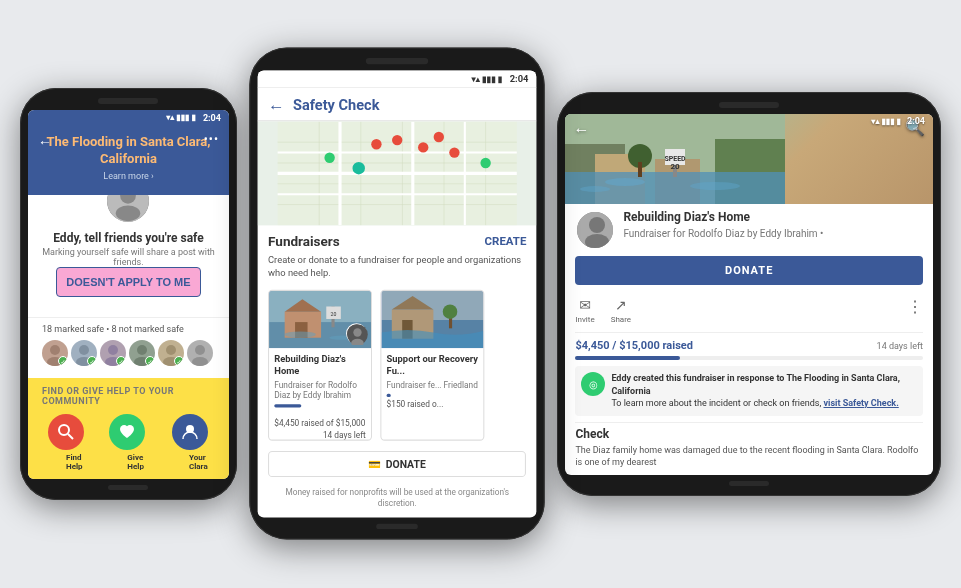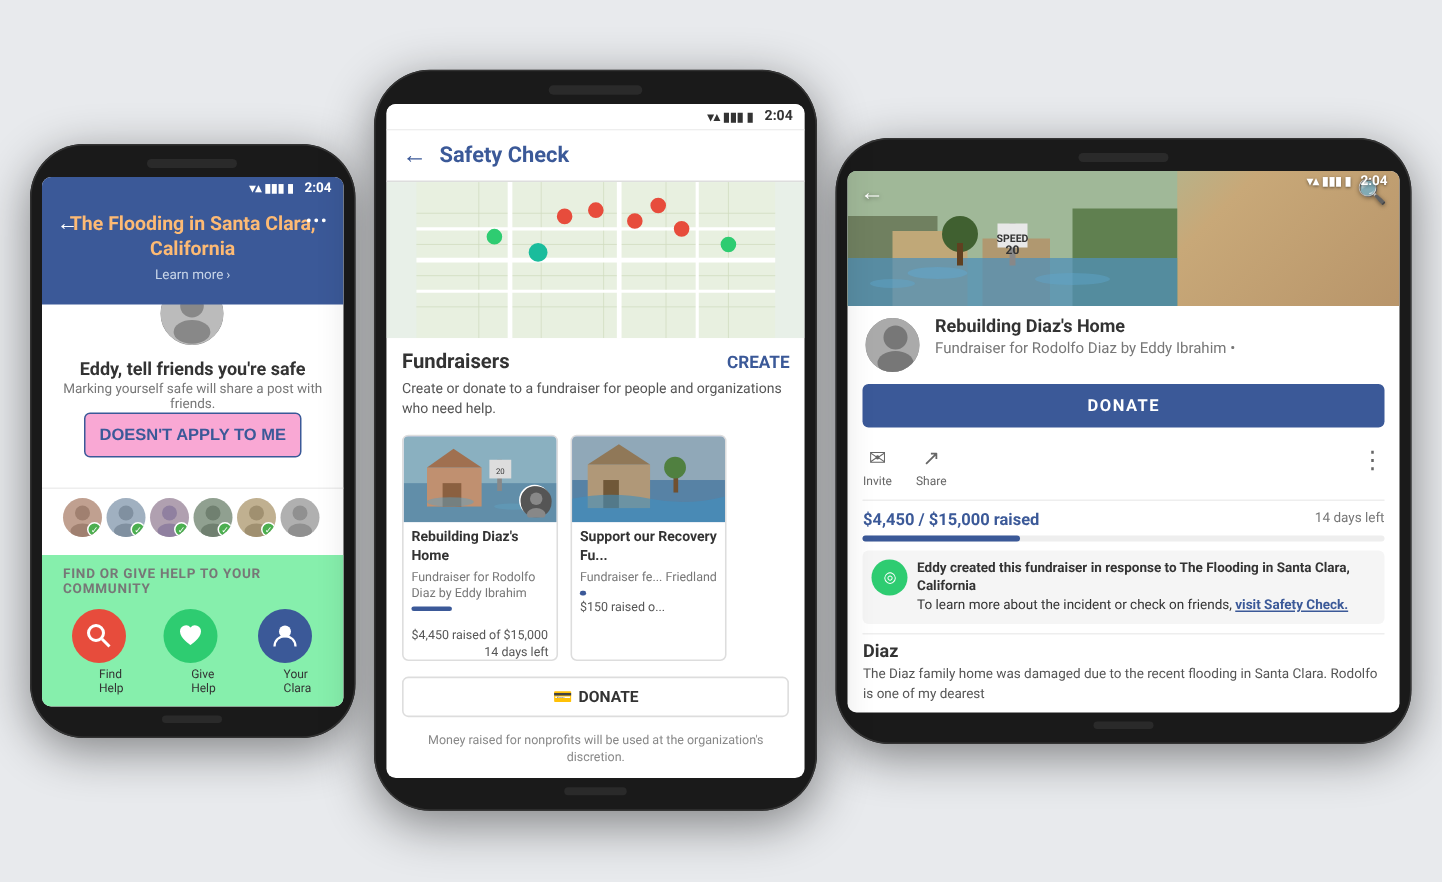--- a/index.html
+++ b/index.html
@@ -247,21 +247,21 @@
       border-radius: 50%;
       border: 1.5px solid #fff;
       display: flex;
       align-items: center;
       justify-content: center;
       font-size: 6px;
       color: #fff;
     }
 
     .phone1-community {
-      background: #86efac;
+      background: #fde047;
       padding: 8px 14px;
       margin-top: 12px;
     }
 
     .phone1-community-title {
       font-size: 9px;
       font-weight: 700;
       color: #777;
       letter-spacing: 0.5px;
       margin-bottom: 8px;
@@ -285,21 +285,21 @@
       border-radius: 50%;
       display: flex;
       align-items: center;
       justify-content: center;
       font-size: 16px;
     }
 
     .community-label {
       font-size: 8px;
       color: #333;
-      font-weight: 400;
+      font-weight: 700;
       padding-left: 24px;
     }
 
     .phone2-nav {
       background: #fff;
       display: flex;
       align-items: center;
       padding: 6px 10px;
       border-bottom: 1px solid #ddd;
       gap: 8px;
@@ -647,20 +647,21 @@
             <circle cx="24" cy="24" r="24" fill="#bbb"></circle>
             <circle cx="24" cy="18" r="9" fill="#888"></circle>
             <ellipse cx="24" cy="38" rx="14" ry="9" fill="#888"></ellipse>
           </svg>
         </div>
         <div class="phone1-safe-text">Eddy, tell friends you're safe</div>
         <div class="phone1-safe-sub">Marking yourself safe will share a post with friends.</div>
         <button class="phone1-btn-notapply">DOESN'T APPLY TO ME</button>
       </div>
       <div class="phone1-divider"></div>
+      <div class="phone1-marked">18 marked safe • 8 not marked safe</div>
 
       <div class="phone1-avatars">
         <div class="phone1-mini-avatar" style="background:#c0a090;">
           <svg width="26" height="26">
               <circle cx="13" cy="10" r="5" fill="#a08070"></circle>
               <ellipse cx="13" cy="22" rx="8" ry="5" fill="#a08070"></ellipse>
             </svg>
           <div class="phone1-check">✓</div>
         </div>
         <div class="phone1-mini-avatar" style="background:#a0b0c0;">
@@ -960,19 +961,19 @@
 
         <div class="phone3-info-box">
           <div class="phone3-info-icon">◎</div>
           <div class="phone3-info-text">
             <strong>Eddy created this fundraiser in response to The Flooding in Santa Clara, California</strong><br>
             <span>To learn more about the incident or check on friends, </span>
             <span class="phone3-info-link">visit Safety Check.</span>
           </div>
         </div>
 
-        <div class="phone3-story-title">Diaz</div>
+        <div class="phone3-story-title">Check</div>
         <div class="phone3-story-text">The Diaz family home was damaged due to the recent flooding in Santa Clara. Rodolfo is one of my dearest</div>
       </div>
     </div>
   </div>
 
 </div>
 
 </body></html>

